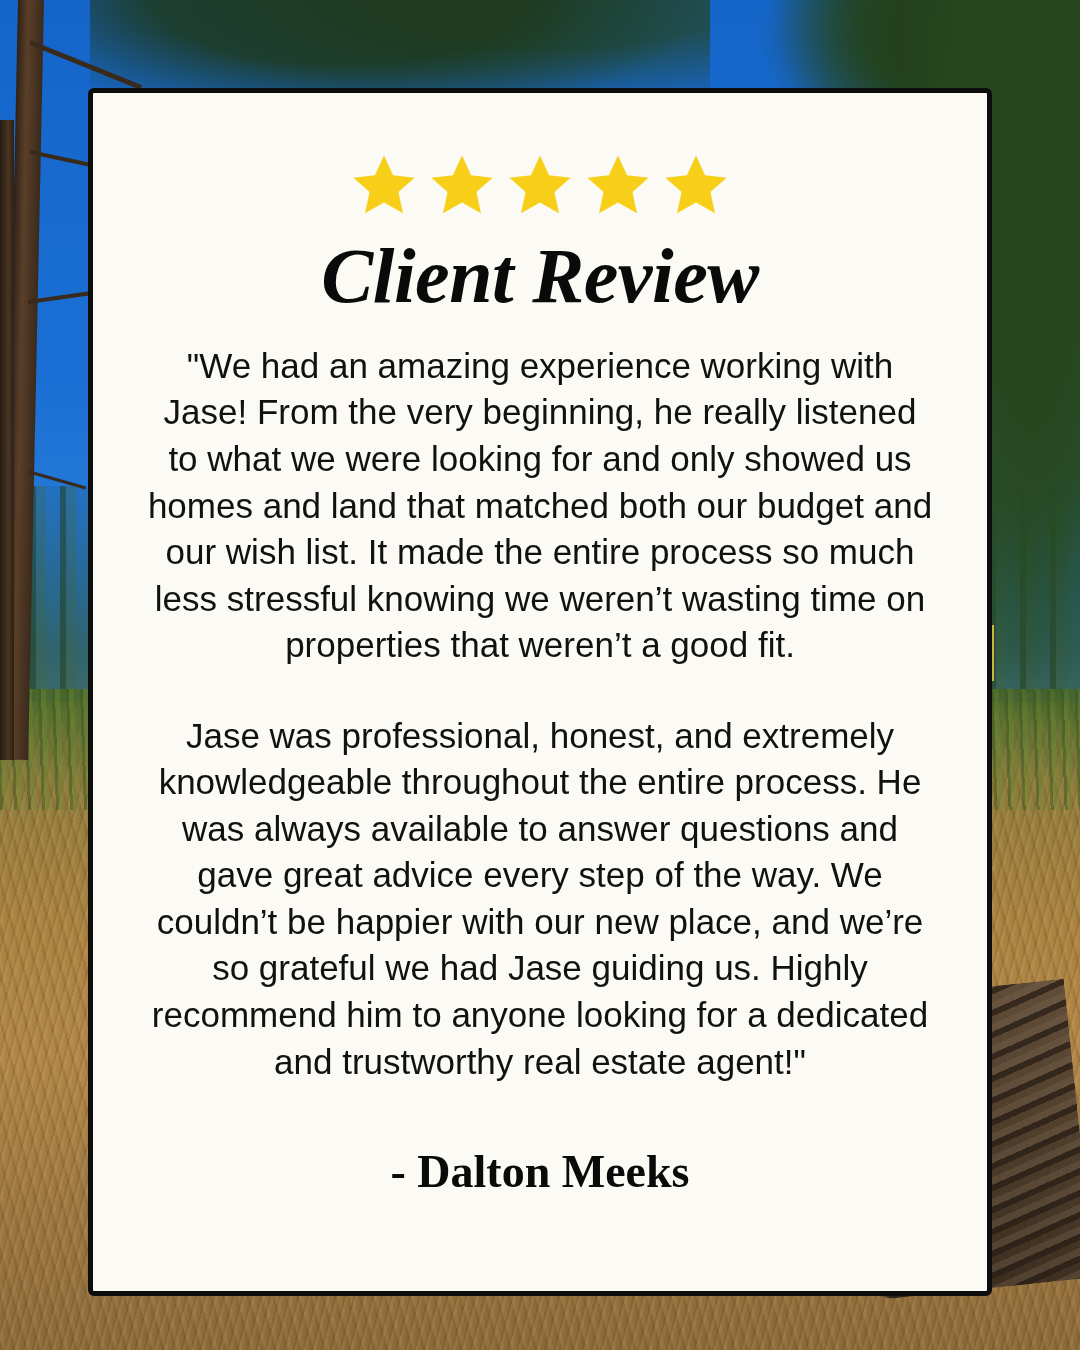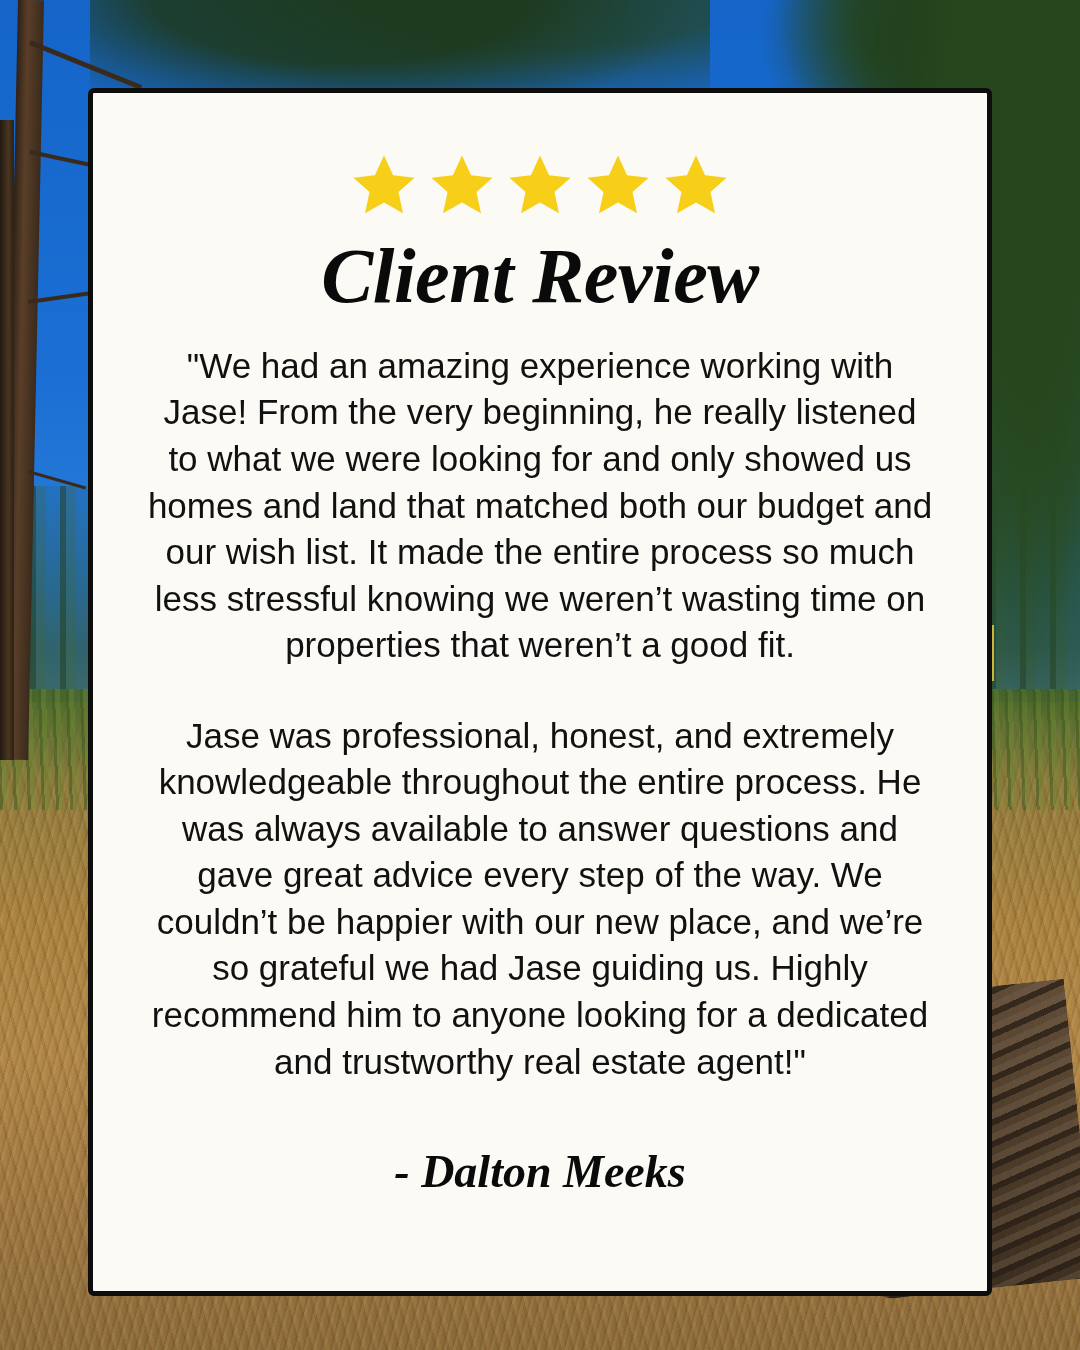--- a/index.html
+++ b/index.html
@@ -188,21 +188,20 @@
   }
   .body p {
     margin: 0 0 44px 0;
   }
   .body p:last-child {
     margin-bottom: 12px;
   }
 
   .attribution {
     font-family: "Liberation Serif", serif;
-    font-style: italic;
     font-weight: 700;
     font-size: 46px;
     color: #0a0a0a;
     margin-top: 48px;
     text-align: center;
   }
 </style>
 </head>
 <body>
 

